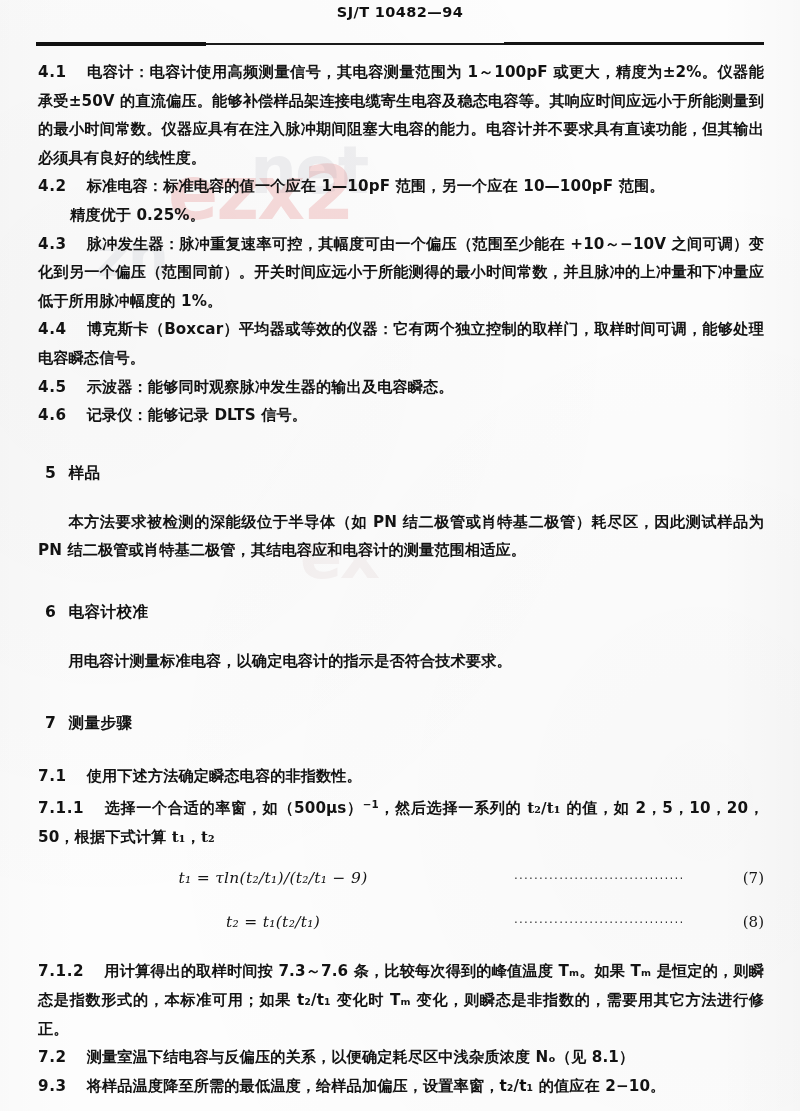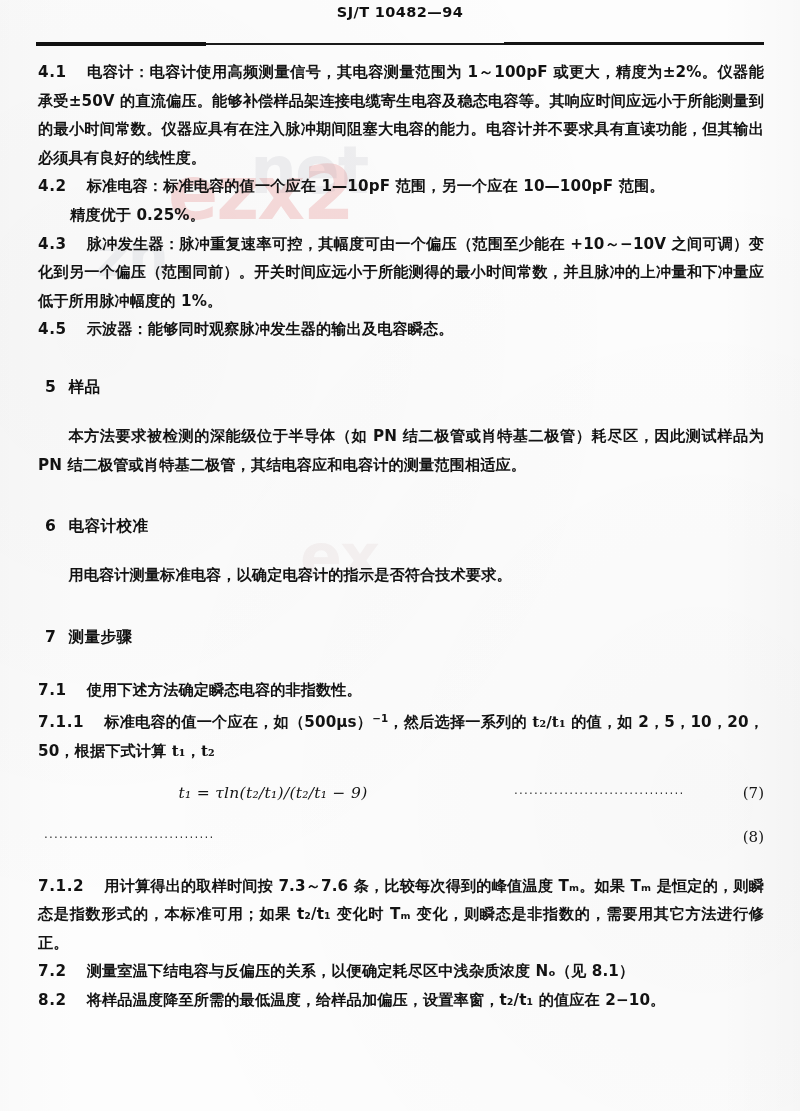--- a/index.html
+++ b/index.html
@@ -226,23 +226,25 @@
 
   <div class="content">
 
     <p class="para clause"><span class="num">4.1</span><span class="gap-md"></span><span>电容计：电容计使用高频测量信号，其电容测量范围为 1～100pF 或更大，精度为±2%。仪器能承受±50V 的直流偏压。能够补偿样品架连接电缆寄生电容及稳态电容等。其响应时间应远小于所能测量到的最小时间常数。仪器应具有在注入脉冲期间阻塞大电容的能力。电容计并不要求具有直读功能，但其输出必须具有良好的线性度。</span></p>
 
     <p class="para clause"><span class="num">4.2</span><span class="gap-md"></span><span>标准电容：标准电容的值一个应在 1—10pF 范围，另一个应在 10—100pF 范围。</span></p>
     <p class="para sub-indent">精度优于 0.25%。</p>
 
     <p class="para clause"><span class="num">4.3</span><span class="gap-md"></span><span>脉冲发生器：脉冲重复速率可控，其幅度可由一个偏压（范围至少能在 +10～−10V 之间可调）变化到另一个偏压（范围同前）。开关时间应远小于所能测得的最小时间常数，并且脉冲的上冲量和下冲量应低于所用脉冲幅度的 1%。</span></p>
 
+    <p class="para clause"><span class="num">4.4</span><span class="gap-md"></span><span>博克斯卡（Boxcar）平均器或等效的仪器：它有两个独立控制的取样门，取样时间可调，能够处理电容瞬态信号。</span></p>
 
     <p class="para clause"><span class="num">4.5</span><span class="gap-md"></span><span>示波器：能够同时观察脉冲发生器的输出及电容瞬态。</span></p>
 
+    <p class="para clause"><span class="num">4.6</span><span class="gap-md"></span><span>记录仪：能够记录 DLTS 信号。</span></p>
 
 
     <div class="spacer-22"></div>
 
     <p class="section-head"><span class="num">5</span><span>样品</span></p>
     <div class="spacer-14"></div>
     <p class="para indent-body">本方法要求被检测的深能级位于半导体（如 PN 结二极管或肖特基二极管）耗尽区，因此测试样品为 PN 结二极管或肖特基二极管，其结电容应和电容计的测量范围相适应。</p>
 
     <div class="spacer-26"></div>
 
@@ -250,39 +252,40 @@
     <div class="spacer-14"></div>
     <p class="para indent-body">用电容计测量标准电容，以确定电容计的指示是否符合技术要求。</p>
 
     <div class="spacer-26"></div>
 
     <p class="section-head"><span class="num">7</span><span>测量步骤</span></p>
     <div class="spacer-18"></div>
 
     <p class="para clause"><span class="num">7.1</span><span class="gap-md"></span><span>使用下述方法确定瞬态电容的非指数性。</span></p>
 
-    <p class="para clause"><span class="num">7.1.1</span><span class="gap-md"></span><span>标准电容的值一个应在，如（500μs）</span><sup>−1</sup><span>，然后选择一系列的 </span><span class="mi">t₂/t₁</span><span> 的值，如 2，5，10，20，50，根据下式计算 </span><span class="mi">t₁，t₂</span></p>
+    <p class="para clause"><span class="num">7.1.1</span><span class="gap-md"></span><span>选择一个合适的率窗，如（500μs）</span><sup>−1</sup><span>，然后选择一系列的 </span><span class="mi">t₂/t₁</span><span> 的值，如 2，5，10，20，50，根据下式计算 </span><span class="mi">t₁，t₂</span></p>
 
     <div class="spacer-18"></div>
 
     <div class="formula-row">
       <div class="formula-body"><span>t₁</span> = <span>τln(t₂/t₁)/(t₂/t₁ − 9)</span></div>
       <div class="formula-dots">··································</div>
       <div class="formula-tag">(7)</div>
     </div>
 
     <div class="spacer-26"></div>
 
     <div class="formula-row">
+      <div class="formula-body"><span>t₂</span> = <span>t₁(t₂/t₁)</span></div>
       <div class="formula-dots">··································</div>
       <div class="formula-tag">(8)</div>
     </div>
 
     <div class="spacer-26"></div>
 
     <p class="para clause"><span class="num">7.1.2</span><span class="gap-md"></span><span>用计算得出的取样时间按 7.3～7.6 条，比较每次得到的峰值温度 Tₘ。如果 Tₘ 是恒定的，则瞬态是指数形式的，本标准可用；如果 t₂/t₁ 变化时 Tₘ 变化，则瞬态是非指数的，需要用其它方法进行修正。</span></p>
 
     <p class="para clause"><span class="num">7.2</span><span class="gap-md"></span><span>测量室温下结电容与反偏压的关系，以便确定耗尽区中浅杂质浓度 Nₒ（见 8.1）</span></p>
 
-    <p class="para clause"><span class="num">8.2</span><span class="gap-md"></span><span>将样品温度降至所需的最低温度，给样品加偏压，设置率窗，t₂/t₁ 的值应在 2−10。</span></p>
+    <p class="para clause"><span class="num">9.3</span><span class="gap-md"></span><span>将样品温度降至所需的最低温度，给样品加偏压，设置率窗，t₂/t₁ 的值应在 2−10。</span></p>
 
   </div>
 </div>
 
 </body></html>

